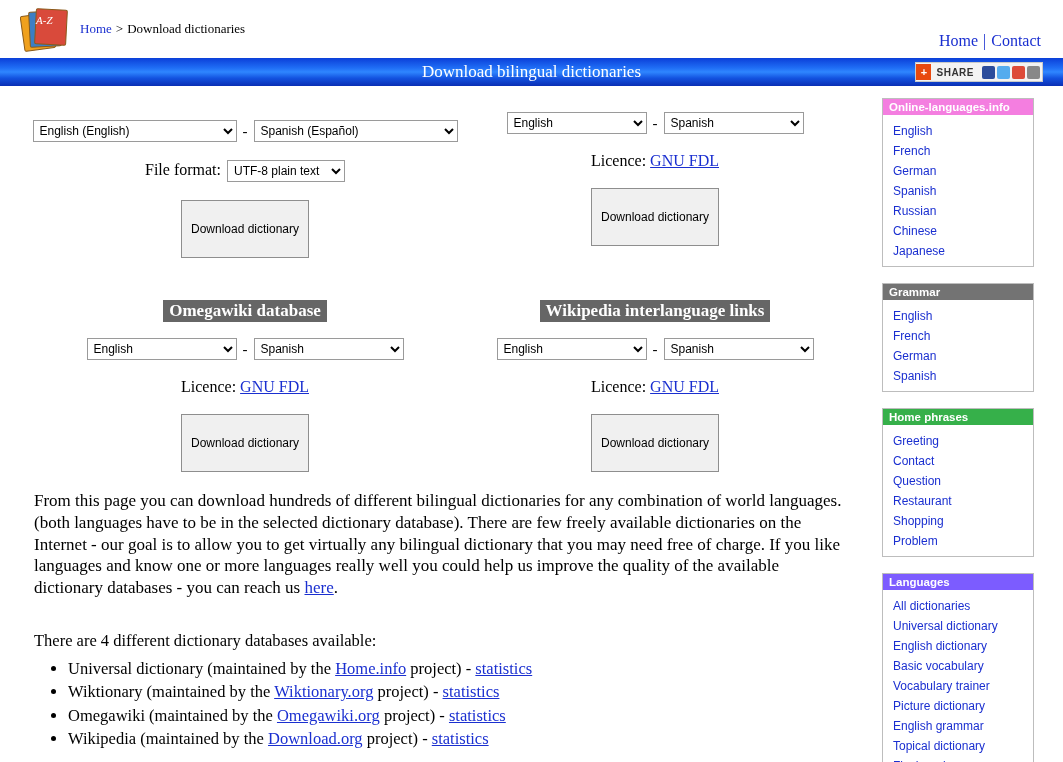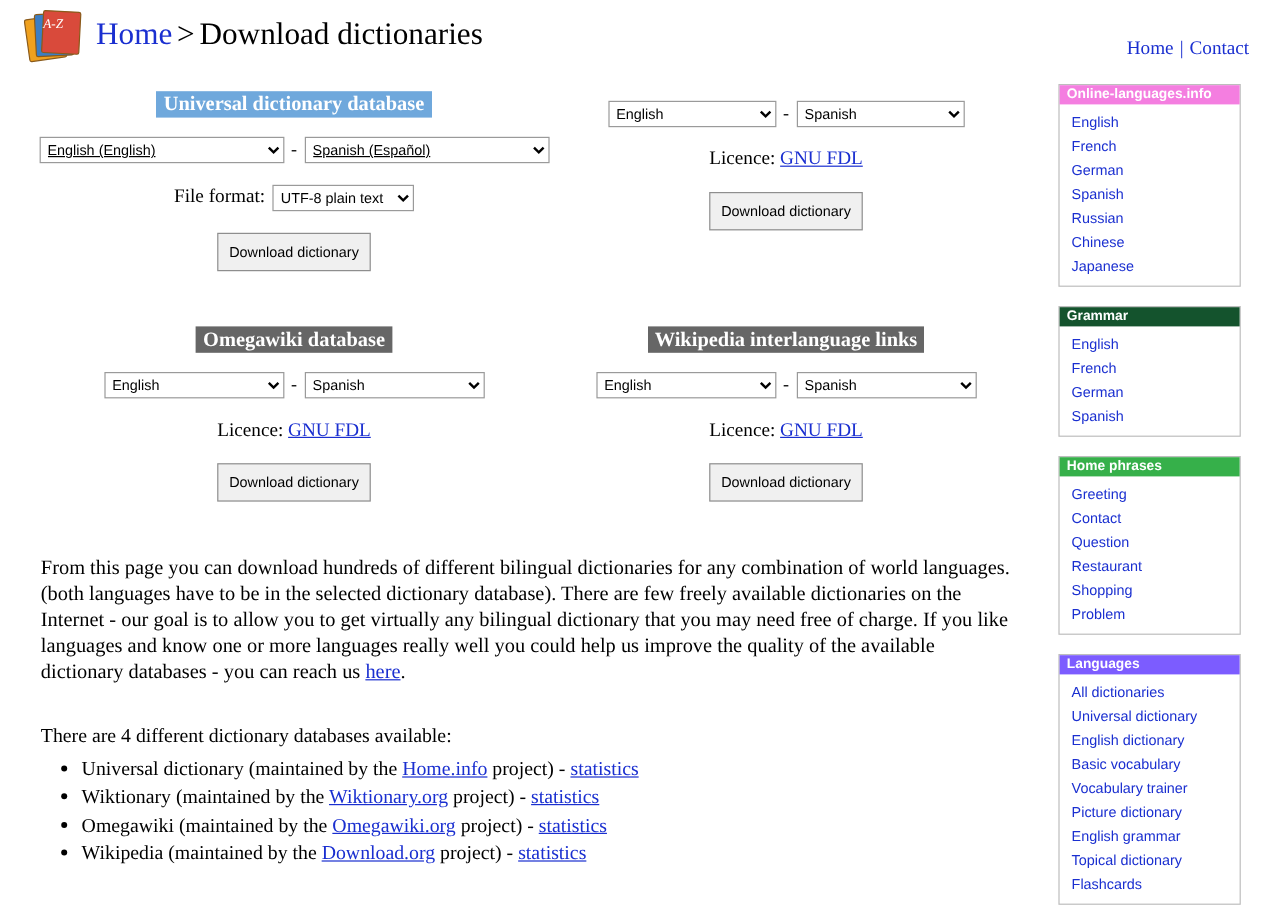--- a/index.html
+++ b/index.html
@@ -45,21 +45,21 @@
   .logo .az {
     position: absolute;
     left: 14px; top: 6px;
     font-size: 11px;
     color: #ffffff;
     font-family: "Liberation Serif", serif;
     font-style: italic;
     z-index: 5;
   }
   .breadcrumb {
-    font-size: 26px;
+    font-size: 13px;
   }
   .breadcrumb a {
     color: #1a2fd0;
     text-decoration: none;
   }
   .breadcrumb .sep { color: #000; margin: 0 4px; }
   .breadcrumb .cur { color: #000; }
 
   .toplinks {
     position: absolute;
@@ -168,21 +168,21 @@
 
   select {
     font-family: "Liberation Sans", sans-serif;
     font-size: 12px;
     padding: 2px 2px;
     background: #ffffff;
     border: 1px solid #9a9a9a;
     color: #000;
     height: 22px;
   }
-  select.w200 { width: 204px; text-decoration: underline; }
+  select.w200 { width: 204px; }
   select.w140 { width: 140px; }
   select.w150 { width: 150px; }
 
   .fileformat {
     margin-top: 18px;
     text-align: center;
     font-size: 16px;
   }
   .fileformat select { width: 118px; margin-left: 6px; vertical-align: middle; }
 
@@ -190,21 +190,21 @@
     margin-top: 18px;
     text-align: center;
     font-size: 16px;
   }
   .licence a { color: #1a2fd0; }
 
   .btn-wrap { margin-top: 18px; text-align: center; }
   button.dl {
     font-family: "Liberation Sans", sans-serif;
     font-size: 12px;
-    padding: 8px 9px;
+    padding: 21px 9px;
     background: #f0f0f0;
     border: 1px solid #8e8e8e;
     color: #000;
     cursor: pointer;
   }
 
   
   #p-universal { left: 30px;  top: 18px; width: 430px; }
   #p-wiktionary{ left: 470px; top: 10px; width: 370px; }
   #p-omegawiki { left: 30px;  top: 214px; width: 430px; }
@@ -239,21 +239,21 @@
     background: #ffffff;
   }
   .box .cap {
     padding: 2px 6px;
     font-family: "Liberation Sans", sans-serif;
     font-size: 11.5px;
     font-weight: bold;
     color: #ffffff;
   }
   .cap-pink   { background: #f47ee0; }
-  .cap-orange { background: #14532d; }
+  .cap-orange { background: #737373; }
   .cap-green  { background: #36b04a; }
   .cap-purple { background: #7c5cff; }
   .box ul {
     margin: 0;
     padding: 5px 0 6px 10px;
     list-style: none;
   }
   .box li { padding: 1px 0; }
   .box a {
     color: #1a2fd0;
@@ -275,31 +275,39 @@
       <div class="az">A-Z</div>
     </div>
     <div class="breadcrumb">
       <a href="#">Home</a><span class="sep">&gt;</span><span class="cur">Download dictionaries</span>
     </div>
     <div class="toplinks">
       <a href="#">Home</a><span class="bar">|</span><a href="#">Contact</a>
     </div>
   </div>
 
+  <div class="titlebar">
+    <div class="t">Download bilingual dictionaries</div>
+    <div class="share">
+      <div class="plus">+</div>
+      <div class="lbl">SHARE</div>
+      <div class="ic i1"></div>
+      <div class="ic i2"></div>
+      <div class="ic i3"></div>
+      <div class="ic i4"></div>
+    </div>
+  </div>
 
   <div class="body-wrap">
 
     <div class="content">
 
       <div class="panels">
 
         <div class="panel" id="p-universal">
-          <div class="center">
-            <h2 class="hdr-universal">Universal dictionary database</h2>
-          </div>
           <div class="row-sel">
             <select class="w200">
               <option>English (English)</option>
             </select>
             <span class="dash">-</span>
             <select class="w200">
               <option>Spanish (Español)</option>
             </select>
           </div>
           <div class="fileformat">

